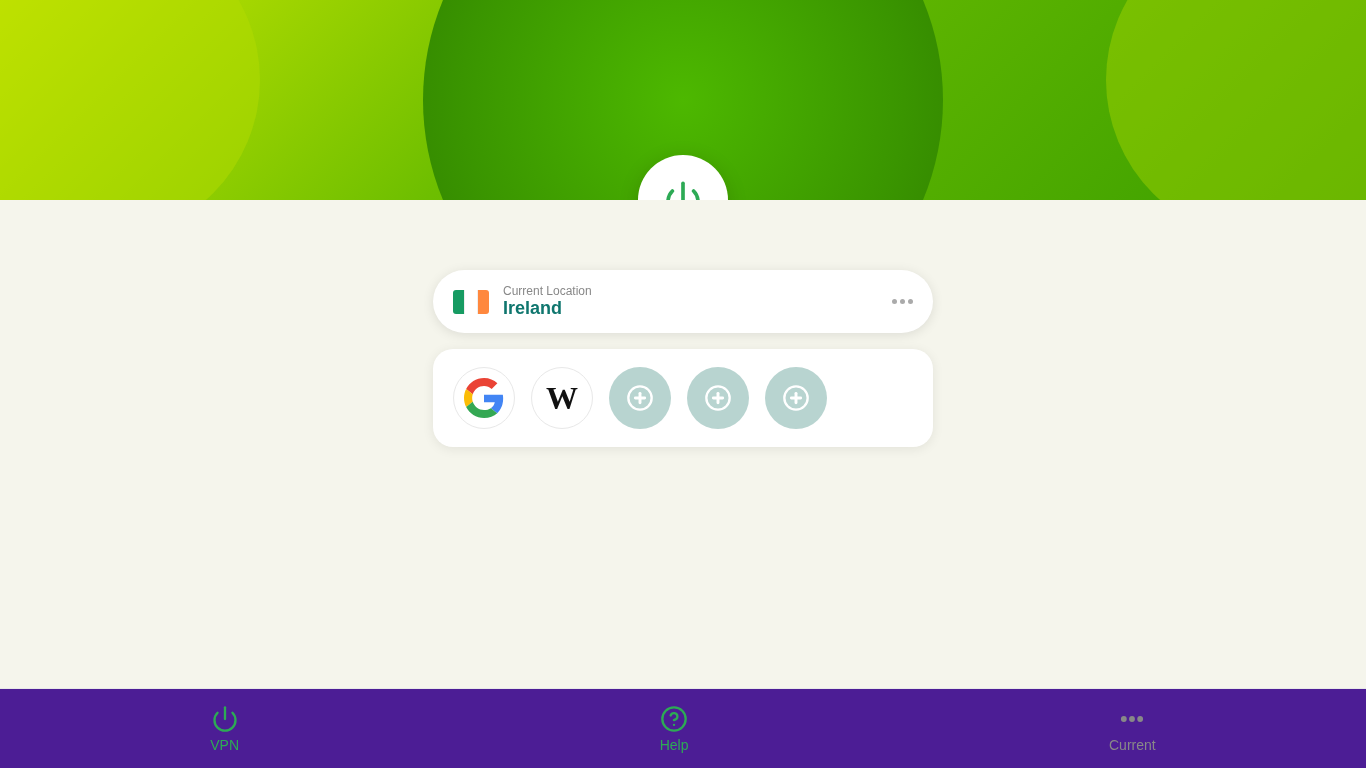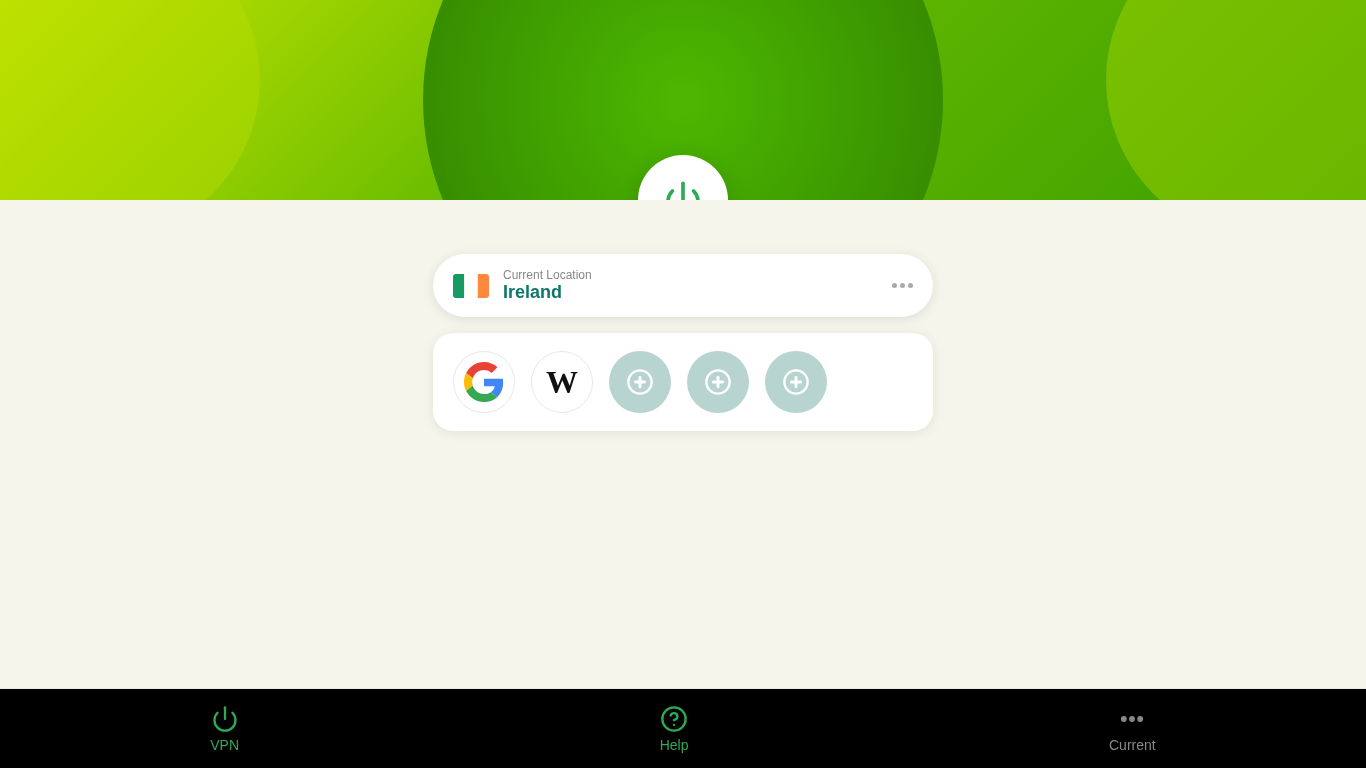--- a/index.html
+++ b/index.html
@@ -86,21 +86,21 @@
       height: 40px;
       color: #2daa55;
     }
 
     
     .main-content {
       flex: 1;
       display: flex;
       flex-direction: column;
       align-items: center;
-      padding-top: 54px;
+      padding-top: 70px;
       background-color: #f5f5ec;
       position: relative;
     }
 
     
     .location-card {
       width: 500px;
       background: #ffffff;
       border-radius: 50px;
       padding: 14px 20px;
@@ -211,21 +211,21 @@
 
     
     .google-svg {
       width: 40px;
       height: 40px;
     }
 
     
     .bottom-nav {
       height: 80px;
-      background: #000000;
+      background: #4c1d95;
       border-top: 1px solid #e8e8e8;
       display: flex;
       align-items: center;
       justify-content: space-around;
       flex-shrink: 0;
     }
 
     .nav-item {
       display: flex;
       flex-direction: column;

